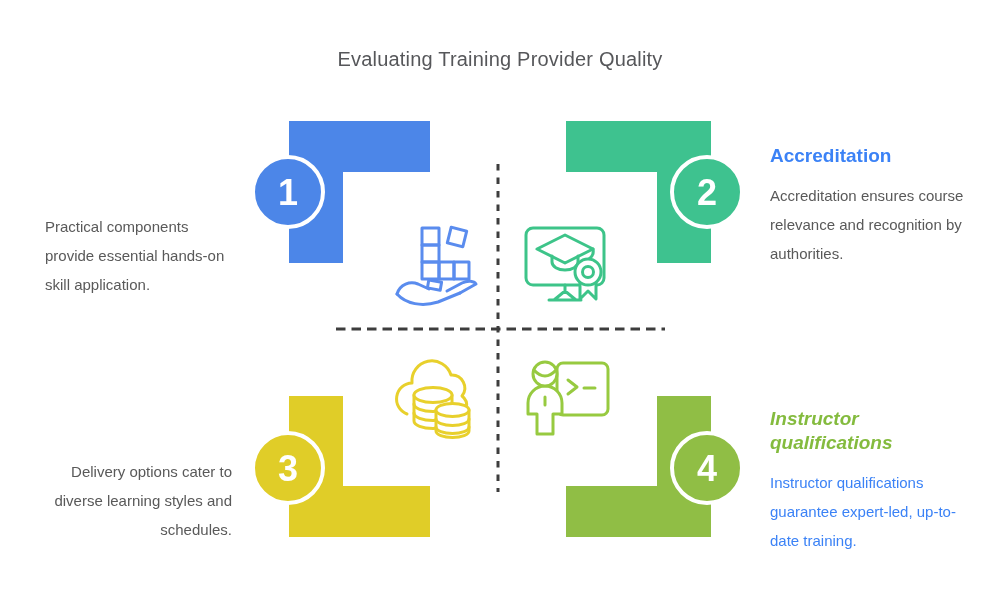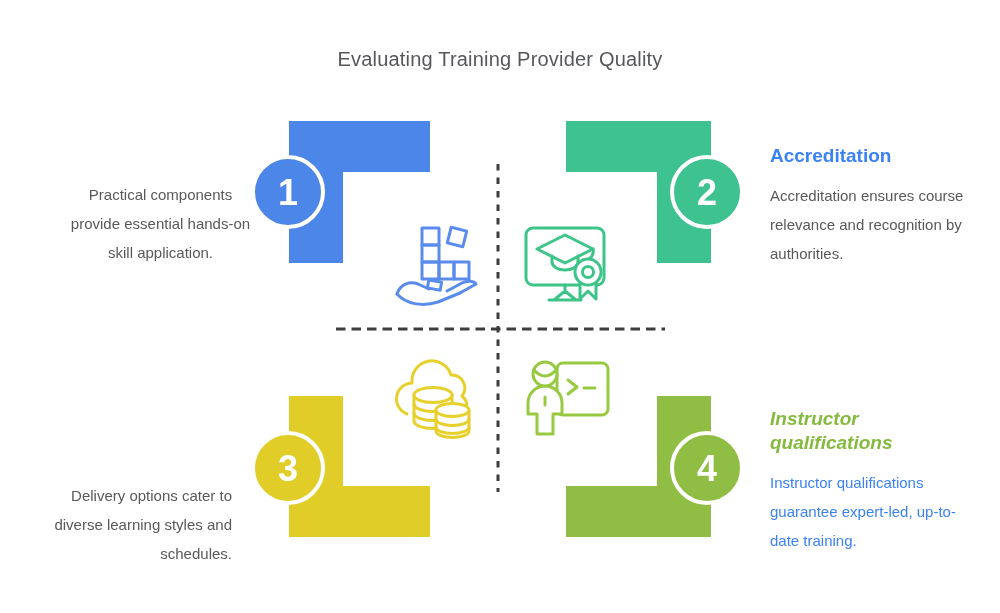--- a/index.html
+++ b/index.html
@@ -3,21 +3,21 @@
 <meta charset="utf-8">
 <style>
   html,body { margin:0; padding:0; background:#ffffff; }
   .canvas { position:relative; width:1000px; height:613px; background:#ffffff;
             font-family:"Liberation Sans", sans-serif; overflow:hidden; }
   .title  { position:absolute; top:48px; left:0; width:100%; text-align:center;
             font-size:20px; font-weight:400; letter-spacing:0.2px; }
   .heading { position:absolute; font-size:19px; font-weight:bold; line-height:24px; }
   .bodytext { position:absolute; font-size:15px; line-height:29px; }
   .q1h { top:133px; left:76px;  width:150px; text-align:right; }
-  .q1b { top:180px; left:45px;  width:187px; text-align:center;margin-left:22px; }
+  .q1b { top:212px; left:45px;  width:187px; text-align:left; }
   .q2h { top:144px; left:770px; width:190px; text-align:left; }
   .q2b { top:181px; left:770px; width:198px; text-align:left; }
   .q3h { top:420px; left:40px;  width:186px; text-align:right; }
   .q3b { top:457px; left:45px;  width:187px; text-align:right; }
   .q4h { top:407px; left:770px; width:175px; text-align:left;font-style:italic; }
   .q4b { top:468px; left:770px; width:188px; text-align:left; }
   svg.layer { position:absolute; left:0; top:0; }
   text.num { font-family:"Liberation Sans", sans-serif; font-weight:bold;
              font-size:36px; fill:#ffffff; }
 </style>
@@ -91,18 +91,18 @@
     <text class="num" x="707" y="205" text-anchor="middle">2</text>
     <text class="num" x="288" y="481" text-anchor="middle">3</text>
     <text class="num" x="707" y="481" text-anchor="middle">4</text>
   </svg>
 
   <div class="bodytext q1b" style="color: rgb(89, 89, 89);">Practical components provide essential hands-on skill application.</div>
 
   <div class="heading q2h" style="color: #3b82f6;">Accreditation</div>
   <div class="bodytext q2b" style="color: rgb(89, 89, 89);">Accreditation ensures course relevance and recognition by authorities.</div>
 
-  <div class="bodytext q3b" style="color: rgb(89, 89, 89); margin-top: 24px;">Delivery options cater to diverse learning styles and schedules.</div>
+  <div class="bodytext q3b" style="color: rgb(89, 89, 89);">Delivery options cater to diverse learning styles and schedules.</div>
 
   <div class="heading q4h" style="color: rgb(132, 187, 62);">Instructor qualifications</div>
   <div class="bodytext q4b" style="color: #3b82f6;">Instructor qualifications guarantee expert-led, up-to-date training.</div>
 
 </div>
 
 </body></html>

